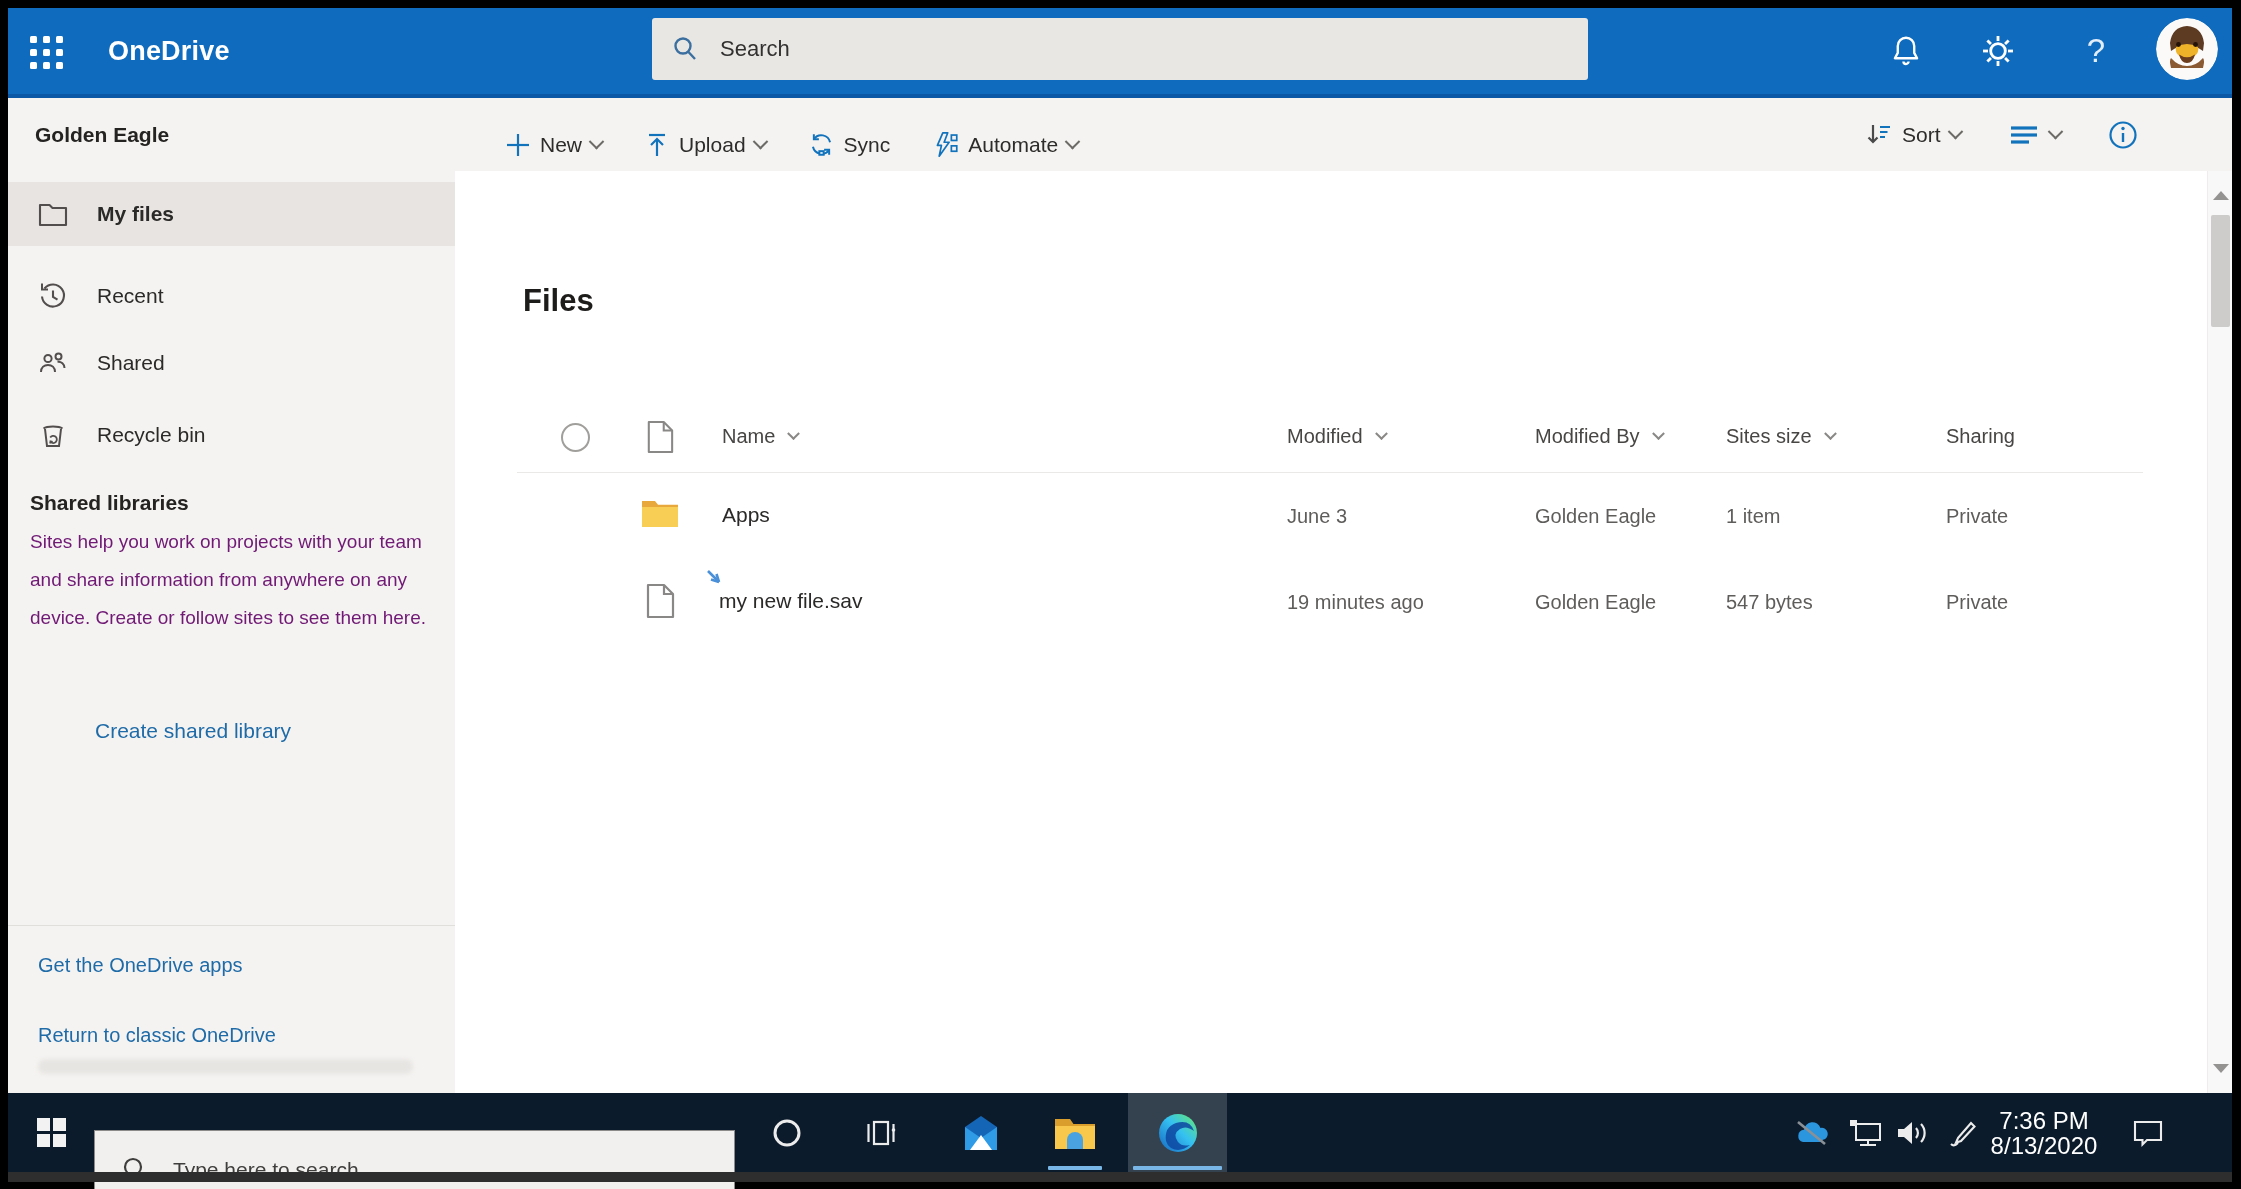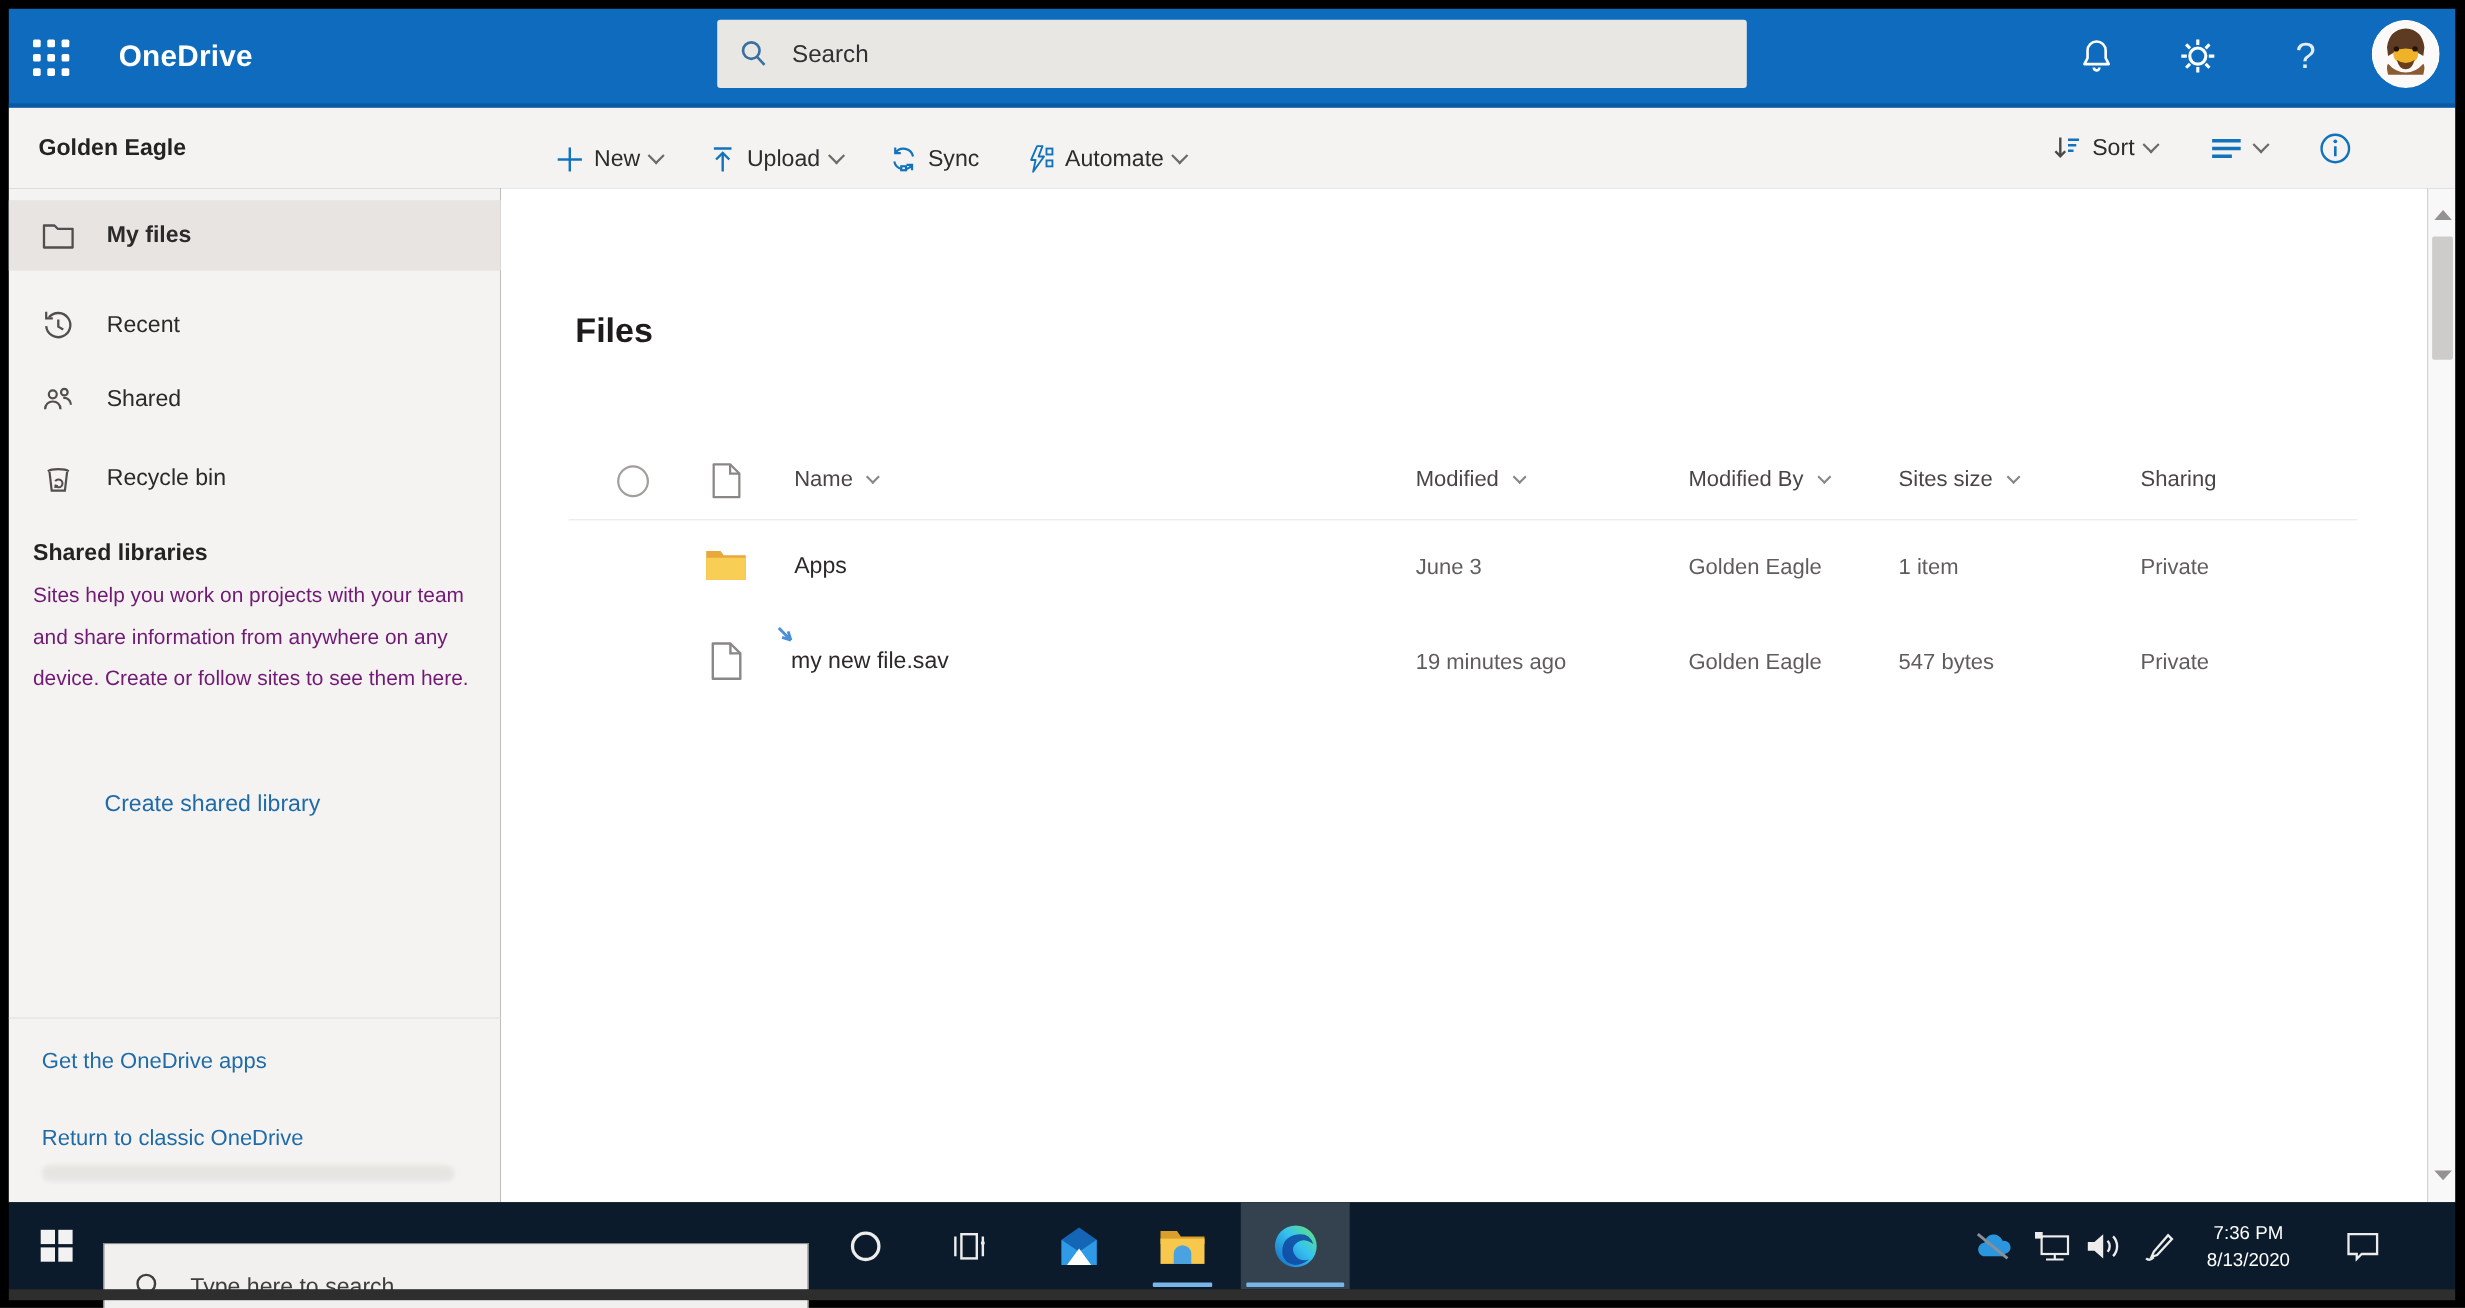--- a/index.html
+++ b/index.html
@@ -94,21 +94,21 @@
                padding:0 0 0 26px;margin-top:37px; }
   .tb-search svg { margin-right:22px; }
   .tb-search input { flex:1; border:none; outline:none; background:transparent;
                      font-size:21px; color:#3f3e3c; font-family:inherit; }
   .tb-search input::placeholder { color:#3f3e3c; opacity:1; }
   .edge-tile { left:1120px; width:99px; background:#34414e; }
   .run-line { position:absolute; bottom:2px; height:4px; background:#79b6e8; border-radius:1px; }
   .line-explorer { left:1040px; width:54px; }
   .line-edge { left:1125px; width:89px; }
   .clock { left:1966px; width:140px; top:0; height:79px; display:flex; flex-direction:column;
-           justify-content:center; align-items:center; color:#fff; font-size:17px;
+           justify-content:center; align-items:center; color:#fff; font-size:24px;
            line-height:25px; cursor:pointer; }
   .bottom-strip { left:8px; top:1172px; width:2224px; height:10px; background:#2e2e2e; }
 </style>
 </head>
 <body>
 
 <div class="abs suite-bar">
   <div class="abs waffle">
     <span></span>
       <span></span>

